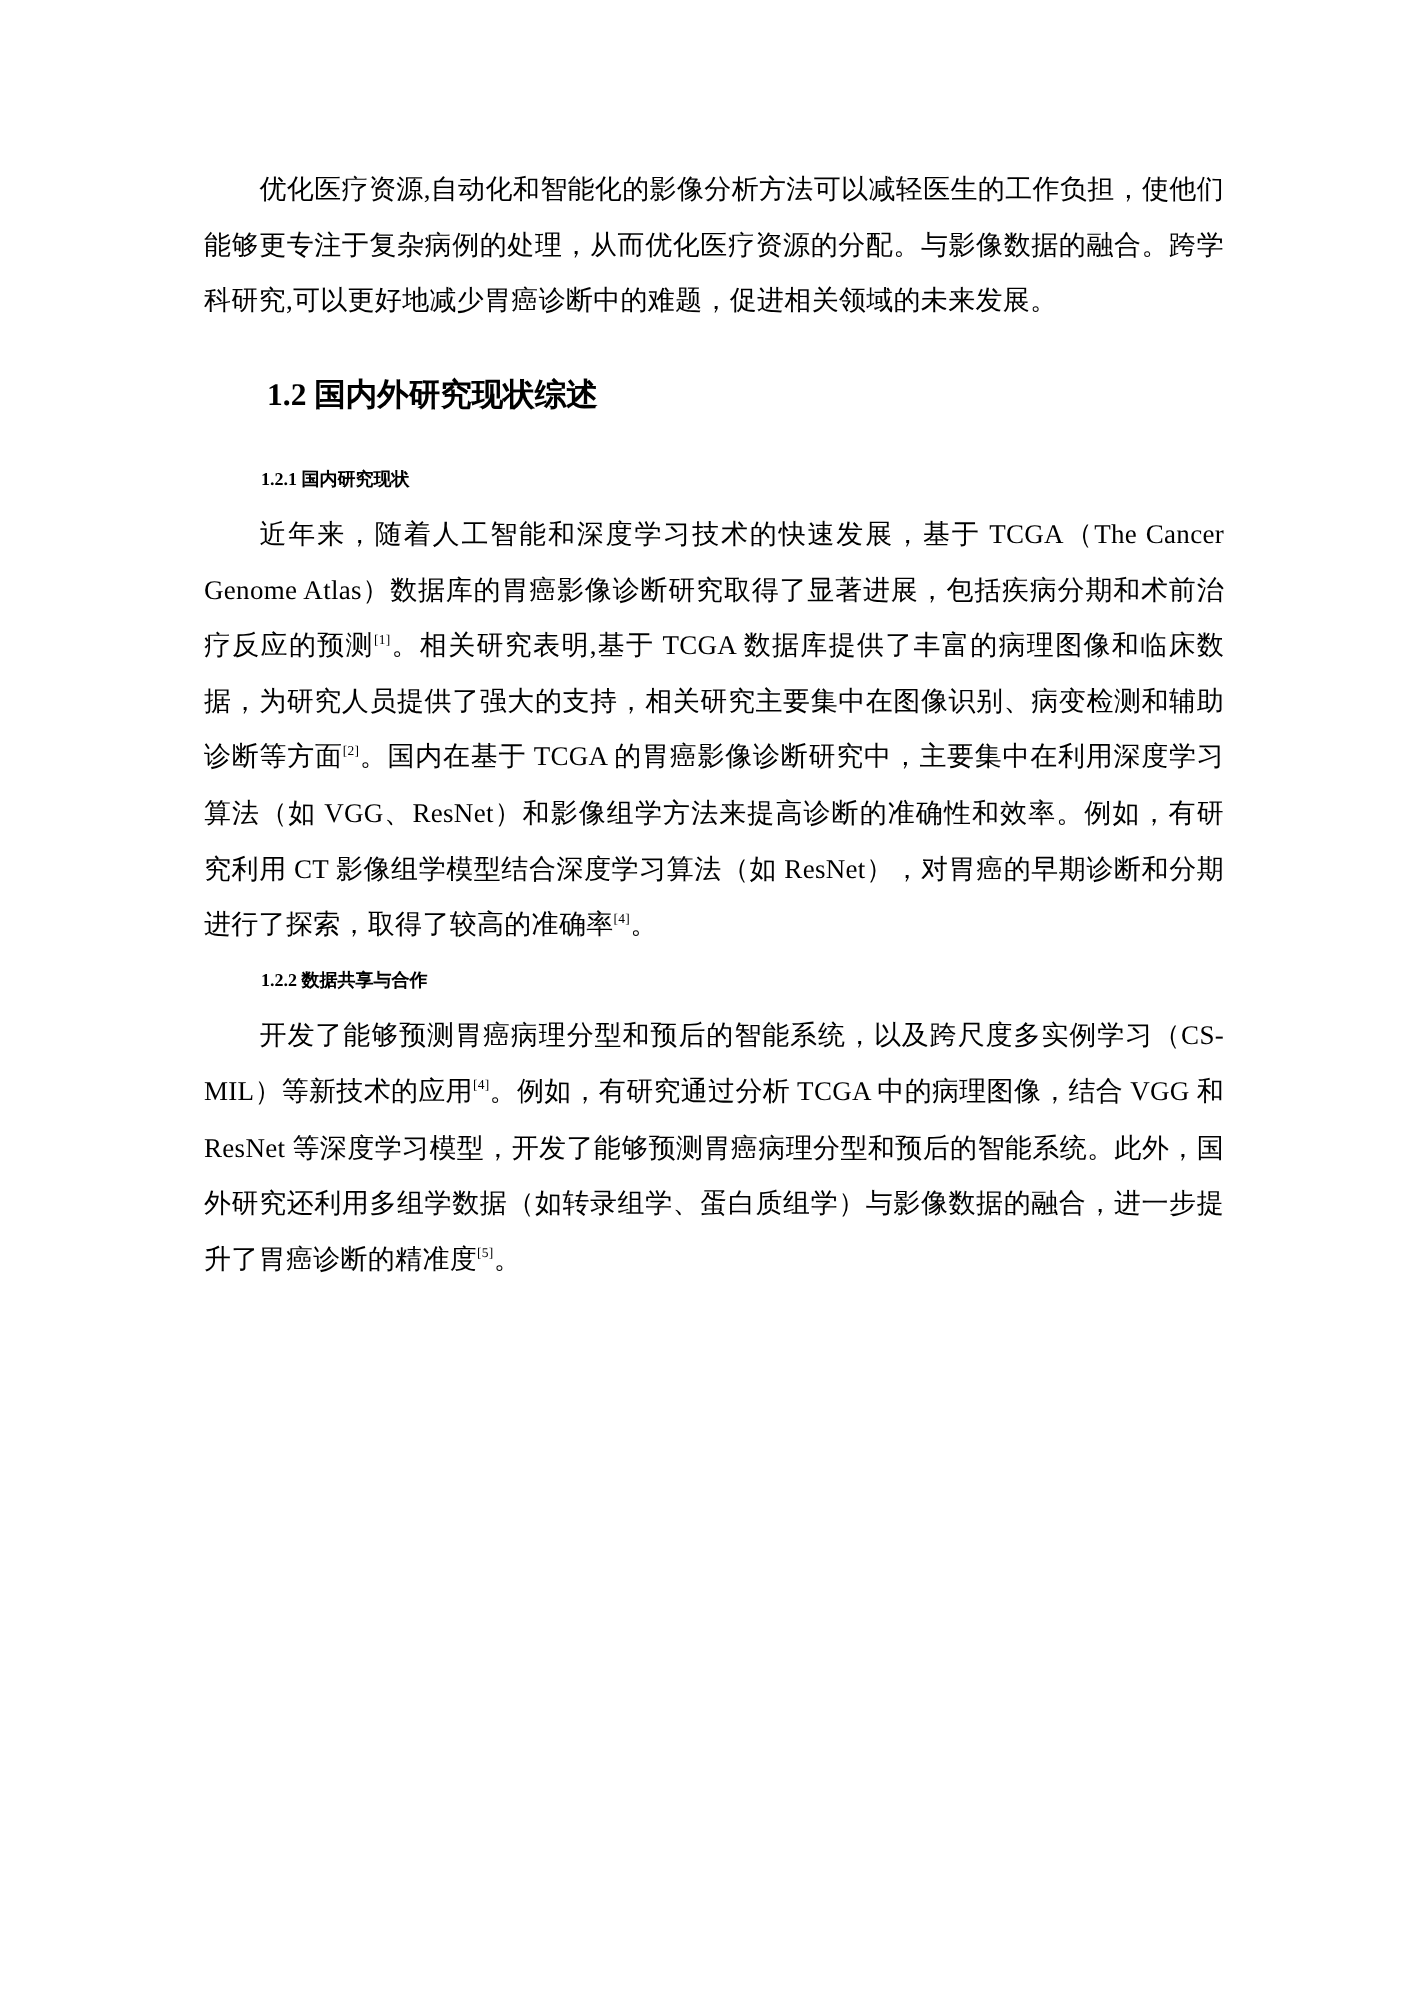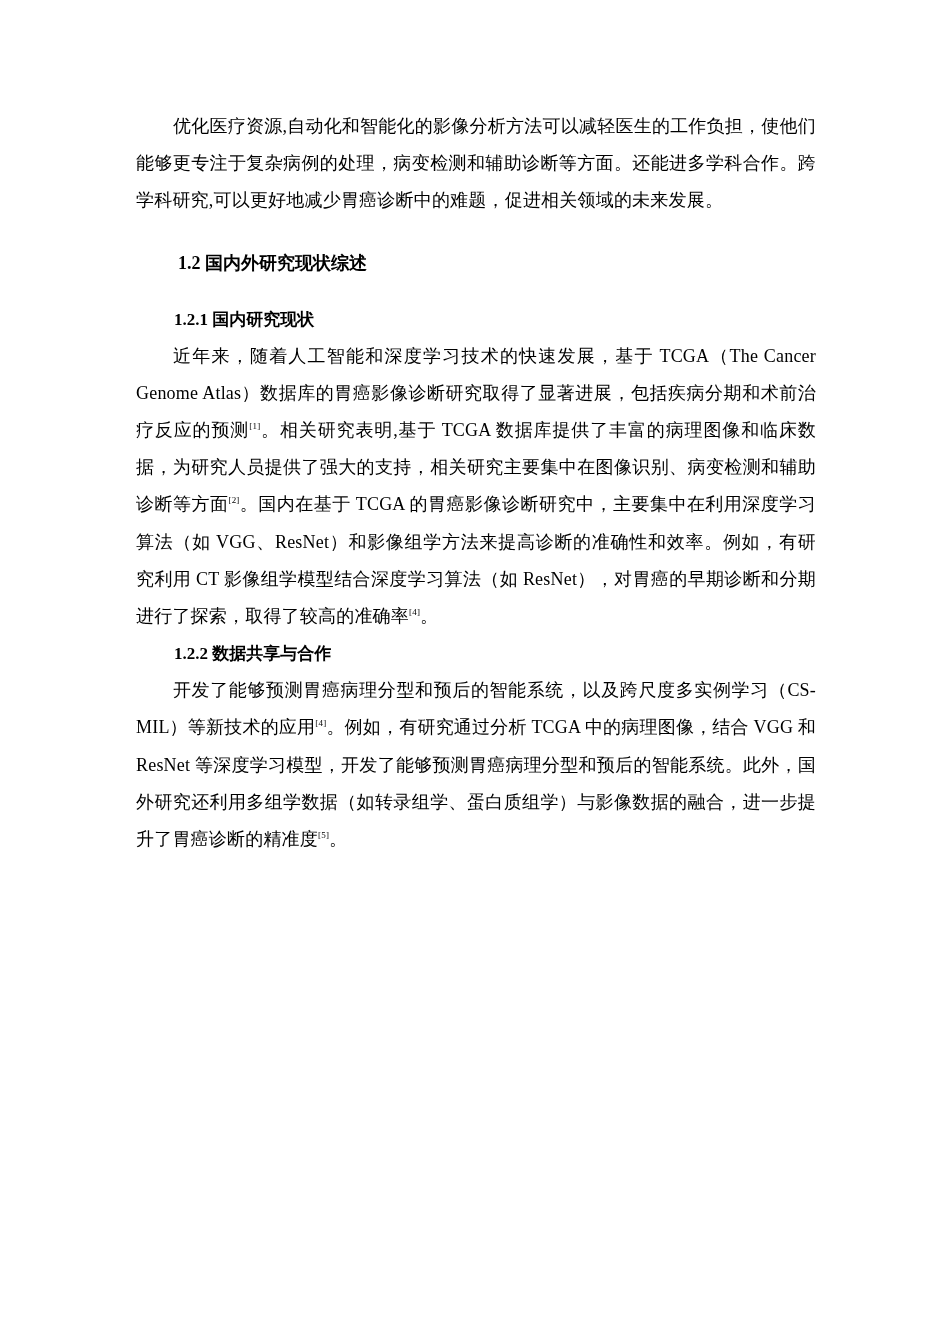--- a/index.html
+++ b/index.html
@@ -1,31 +1,31 @@
 <!DOCTYPE html>
 <html><head>
 <meta charset="utf-8">
 <style>
   html, body { margin:0; padding:0; background:#ffffff; }
   body { width:950px; height:1344px; position:relative; overflow:hidden;
          font-family:"Liberation Serif","DejaVu Serif",serif; color:#000; }
   .page { position:absolute; left:136px; top:108px; width:680px; }
   p.para { margin:0; font-size:18px; line-height:37.2px; text-indent:37px;
            text-align:justify; letter-spacing:0.2px; }
-  .h2 { margin:23px 0 0 0; font-size:18px; line-height:40px; font-weight:bold;
+  .h2 { margin:23px 0 0 0; font-size:21px; line-height:40px; font-weight:bold;
         padding-left:42px; height:40px; }
-  .h3 { margin:0; font-size:17px; line-height:37px; font-weight:bold; padding-left:38px; }
+  .h3 { margin:0; font-size:12px; line-height:37px; font-weight:bold; padding-left:38px; }
   .h3.first { margin-top:18px; }
   sup { font-size:9px; line-height:0; vertical-align:super; }
 </style>
 </head>
 <body>
 
 <div class="page">
-  <p class="para">优化医疗资源,自动化和智能化的影像分析方法可以减轻医生的工作负担，使他们能够更专注于复杂病例的处理，病变检测和辅助诊断等方面。还能进多学科合作。跨学科研究,可以更好地减少胃癌诊断中的难题，促进相关领域的未来发展。</p>
+  <p class="para">优化医疗资源,自动化和智能化的影像分析方法可以减轻医生的工作负担，使他们能够更专注于复杂病例的处理，从而优化医疗资源的分配。与影像数据的融合。跨学科研究,可以更好地减少胃癌诊断中的难题，促进相关领域的未来发展。</p>
 
   <div class="h2">1.2  国内外研究现状综述</div>
 
   <div class="h3 first">1.2.1 国内研究现状</div>
   <p class="para"><span>近年来，随着人工智能和深度学习技术的快速发展，基于 TCGA（The Cancer Genome Atlas）数据库的胃癌影像诊断研究取得了显著进展，包括疾病分期和术前治疗反应的预测</span><sup>[1]</sup><span>。相关研究表明,基于 TCGA 数据库提供了丰富的病理图像和临床数据，为研究人员提供了强大的支持，相关研究主要集中在图像识别、病变检测和辅助诊断等方面</span><sup>[2]</sup><span>。国内在基于 TCGA 的胃癌影像诊断研究中，主要集中在利用深度学习算法（如 VGG、ResNet）和影像组学方法来提高诊断的准确性和效率。例如，有研究利用 CT 影像组学模型结合深度学习算法（如 ResNet），对胃癌的早期诊断和分期进行了探索，取得了较高的准确率</span><sup>[4]</sup><span>。</span></p>
 
   <div class="h3">1.2.2 数据共享与合作</div>
   <p class="para"><span>开发了能够预测胃癌病理分型和预后的智能系统，以及跨尺度多实例学习（CS-MIL）等新技术的应用</span><sup>[4]</sup><span>。例如，有研究通过分析 TCGA 中的病理图像，结合 VGG 和 ResNet 等深度学习模型，开发了能够预测胃癌病理分型和预后的智能系统。此外，国外研究还利用多组学数据（如转录组学、蛋白质组学）与影像数据的融合，进一步提升了胃癌诊断的精准度</span><sup>[5]</sup><span>。</span></p>
 </div>
 

